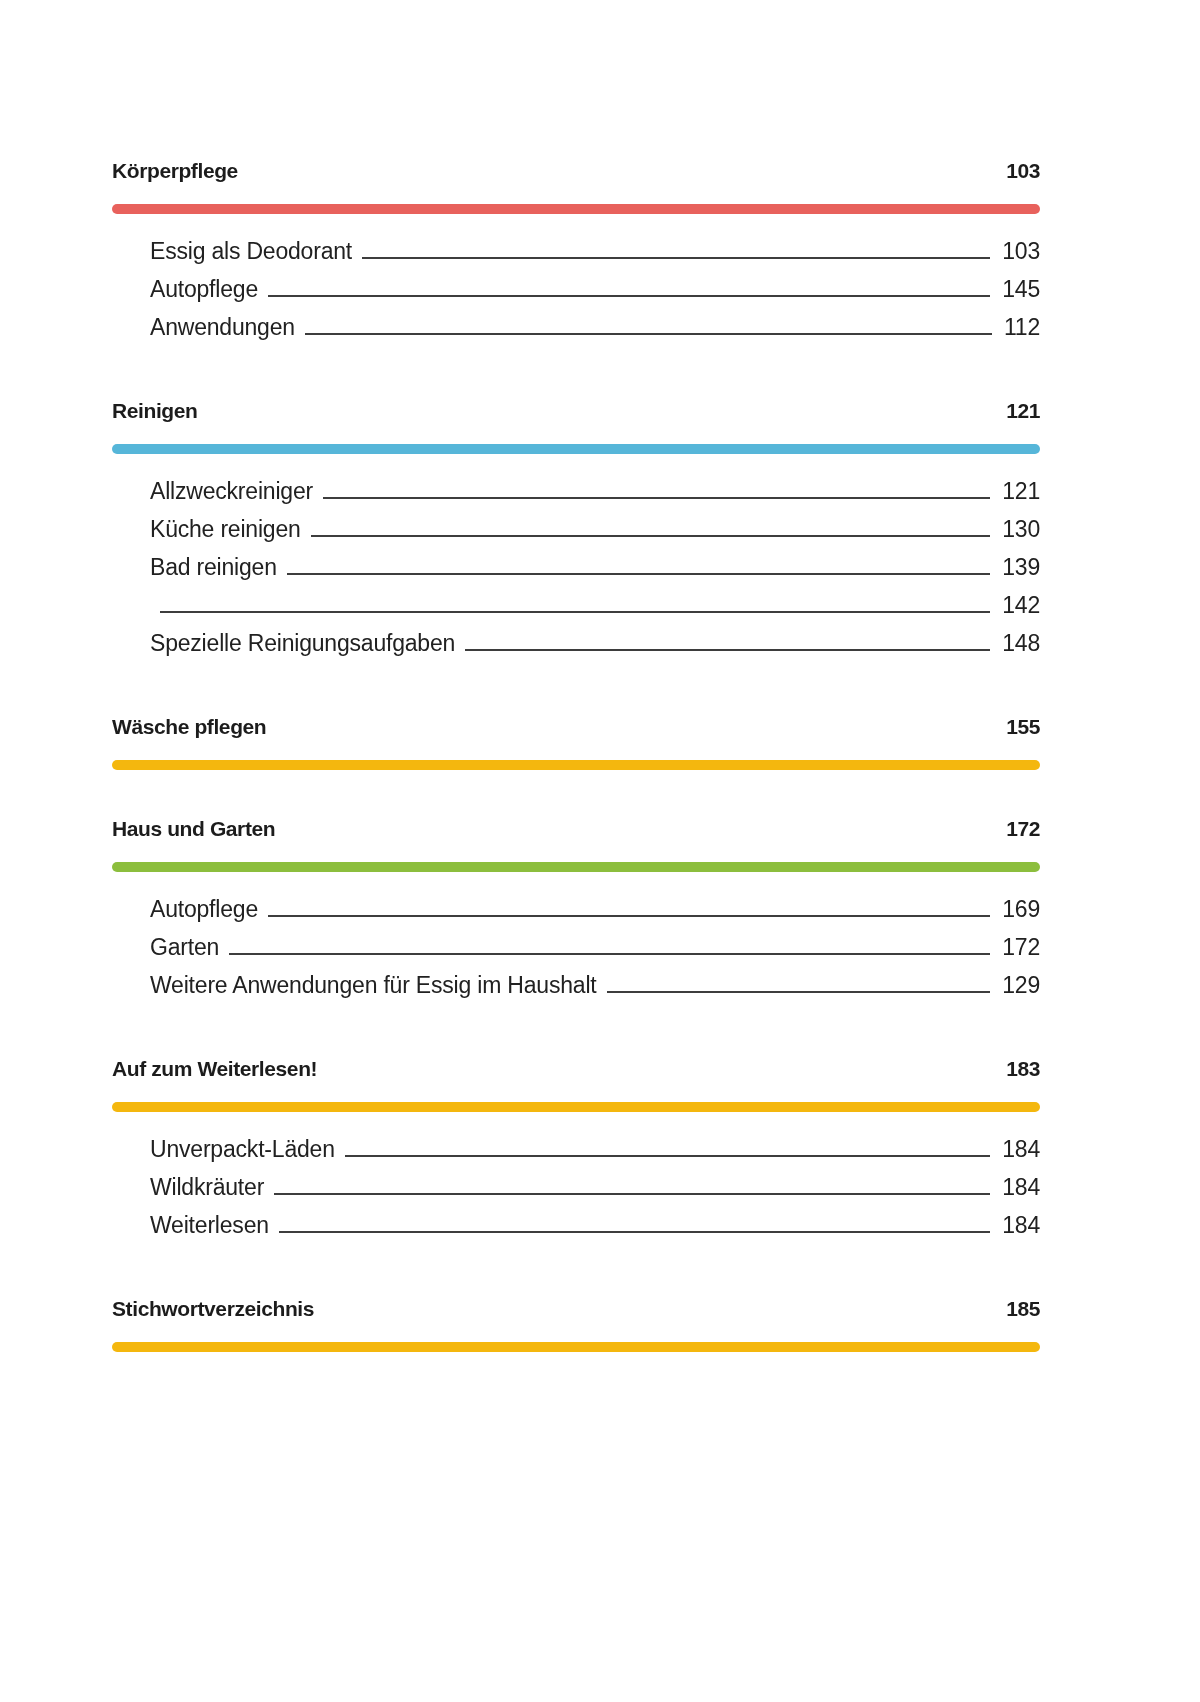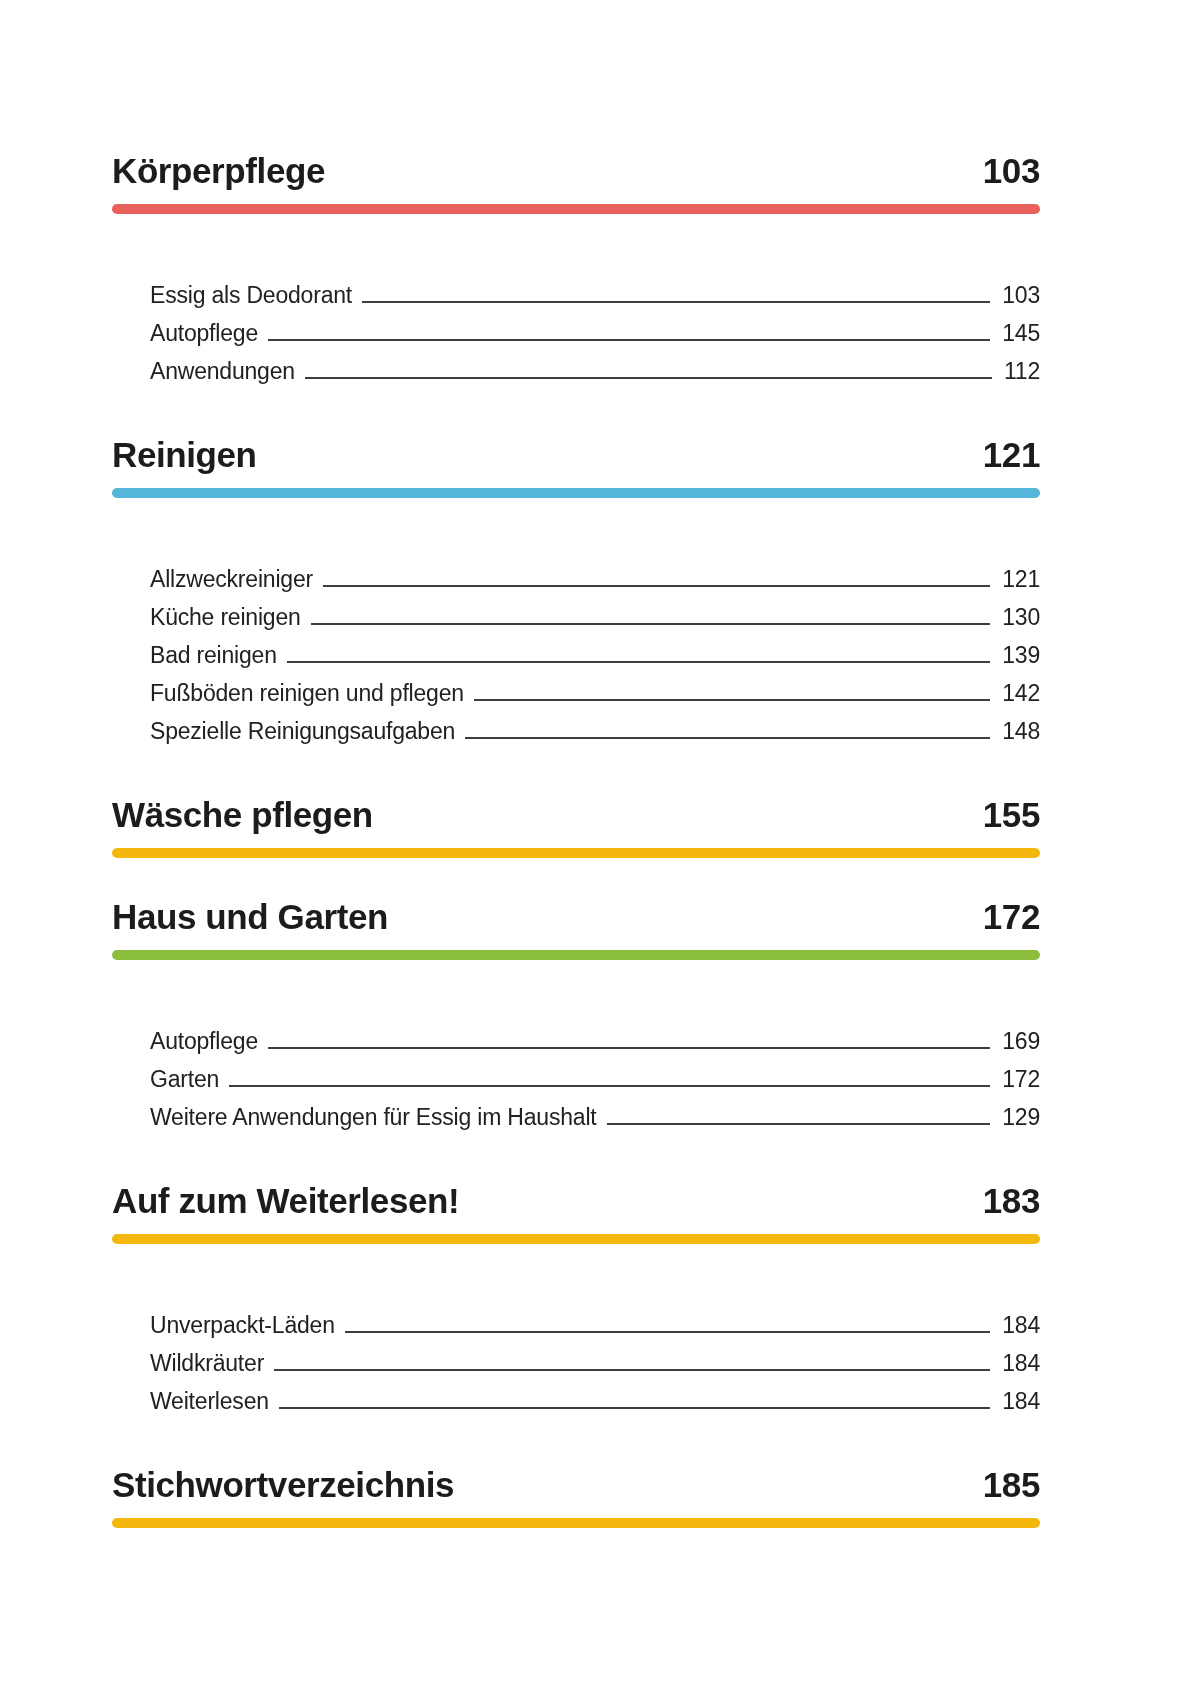--- a/index.html
+++ b/index.html
@@ -27,37 +27,36 @@
 
   .heading-row {
     display: flex;
     justify-content: space-between;
     align-items: baseline;
     line-height: 42px;
   }
 
   .section-title,
   .section-page {
-    font-size: 35px;
+    font-size: 21px;
     font-weight: 700;
     letter-spacing: -0.4px;
     color: #1c1c1c;
     white-space: nowrap;
   }
 
   .accent-bar {
     height: 10px;
     border-radius: 5px;
     margin-top: 12px;
   }
 
   .items {
     list-style: none;
     padding: 24px 0 0 38px;
-    margin-top: 44px;
   }
 
   .item {
     display: flex;
     align-items: baseline;
     height: 38px;
     font-size: 23px;
     letter-spacing: -0.2px;
   }
 
@@ -129,21 +128,20 @@
     <span class="item-page">130</span>
   </li>
 
   <li class="item">
     <span class="item-label">Bad reinigen</span>
     <span class="leader"></span>
     <span class="item-page">139</span>
   </li>
 
   <li class="item">
-    <span class="item-label">Fußböden reinigen und pflegen</span>
     <span class="leader"></span>
     <span class="item-page">142</span>
   </li>
 
   <li class="item">
     <span class="item-label">Spezielle Reinigungsaufgaben</span>
     <span class="leader"></span>
     <span class="item-page">148</span>
   </li>
 </ul>

